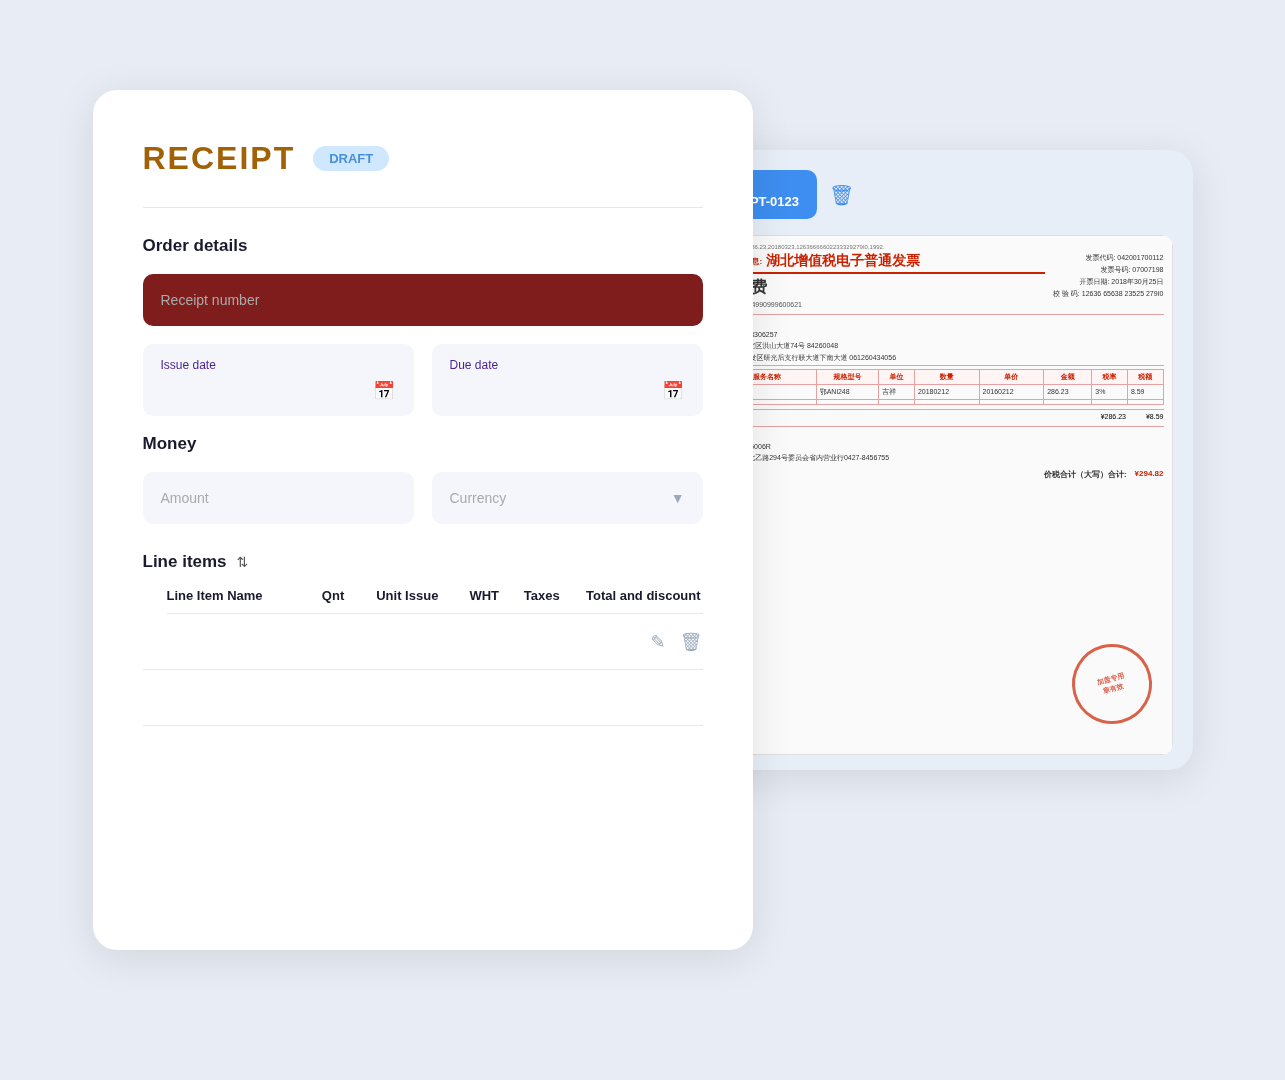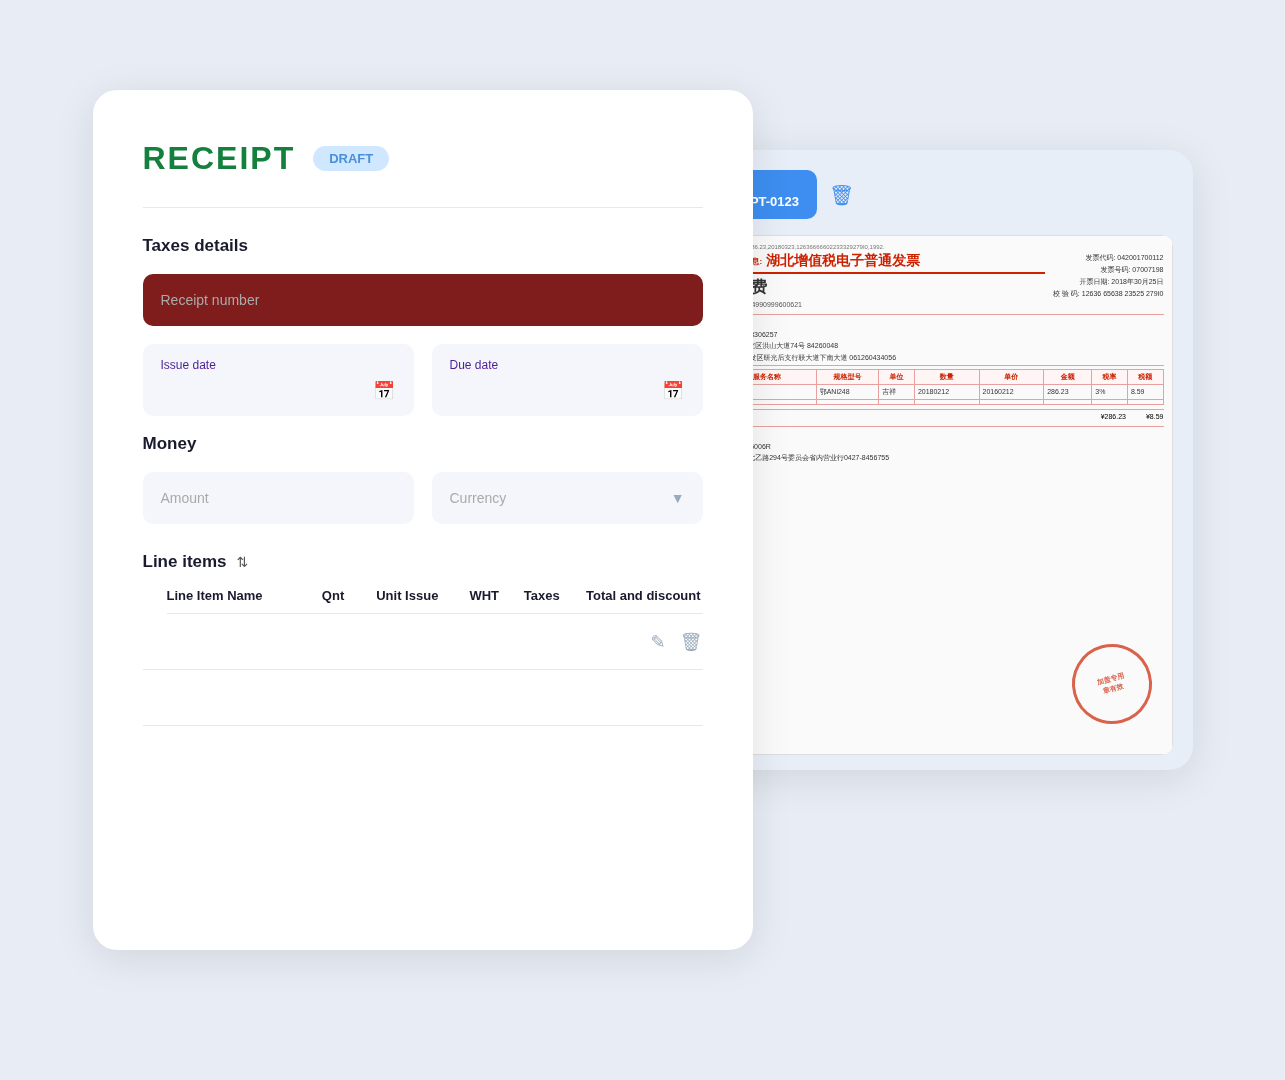--- a/index.html
+++ b/index.html
@@ -52,21 +52,21 @@
     .header {
       display: flex;
       align-items: center;
       gap: 18px;
       margin-bottom: 30px;
     }
 
     .title {
       font-size: 32px;
       font-weight: 900;
-      color: #15803d;
+      color: #a16207;
       letter-spacing: 2px;
       text-align: right;
     }
 
     .draft-badge {
       background: #d0e8ff;
       color: #4a90d9;
       font-size: 13px;
       font-weight: 600;
       border-radius: 20px;
@@ -356,21 +356,21 @@
 
   <div class="form-card">
 
     <div class="header">
       <span class="title">RECEIPT</span>
       <span class="draft-badge">DRAFT</span>
     </div>
 
     <hr class="divider">
 
-    <div class="section-title">Taxes details</div>
+    <div class="section-title">Order details</div>
 
     <div class="form-group">
       <input class="form-input" type="text" placeholder="Receipt number" style="">
     </div>
 
     <div class="date-row">
       <div class="date-field">
         <span class="date-label">Issue date</span>
         <div class="date-input-row">
           <span class="date-value"></span>
@@ -580,20 +580,23 @@
         </div>
 
         <div style="border-top:1px solid #e8a0a0; margin-bottom:3px;"></div>
 
         <div style="font-size:7px; color:#333; margin-bottom:3px; line-height:1.6;">
           <div><strong>销:</strong> <span>湖北港南贸易品有限公司</span></div>
           <div>纳税人识别号: 914200073416006R</div>
           <div>地 址、 电 话: 武汉市经开区七乙路294号委员会省内营业行0427-8456755</div>
         </div>
 
+        <div style="display:flex; justify-content:flex-end; font-size:8px; font-weight:700; color:#333; padding:3px 0;">
+          价税合计（大写）合计: <span style="color:#cc2200; margin-left:8px;">¥294.82</span>
+        </div>
 
         <div class="receipt-stamp">
           <div style="text-align:center; font-size:7px; color:#cc2200; font-weight:700; line-height:1.4;">
             加盖专用<br>章有效
           </div>
         </div>
 
       </div>
     </div>
 

